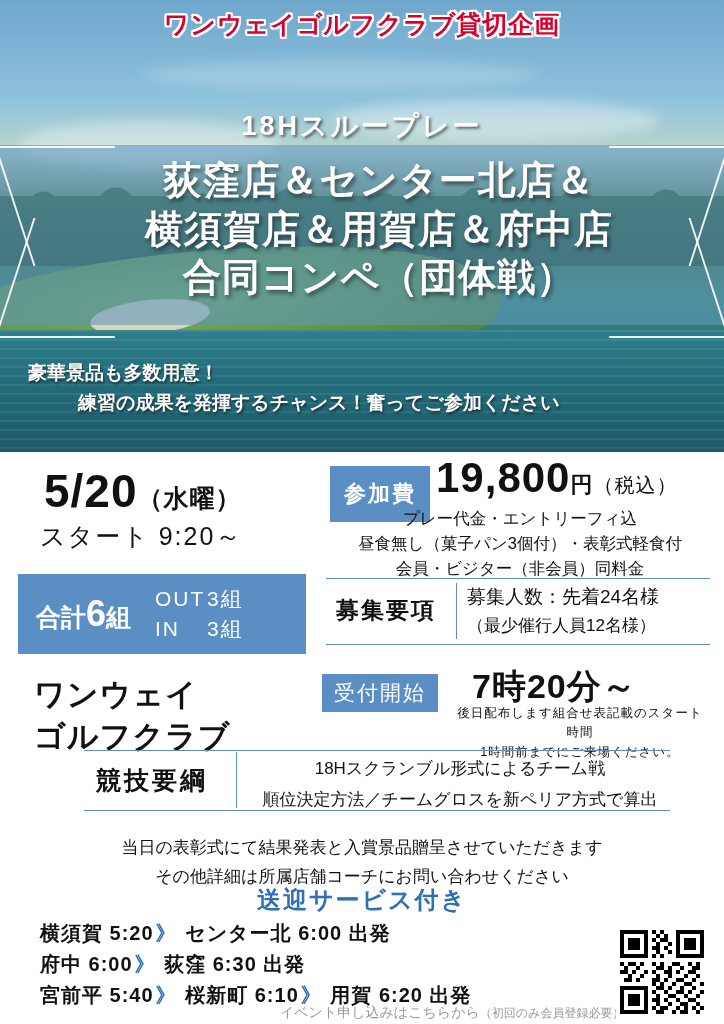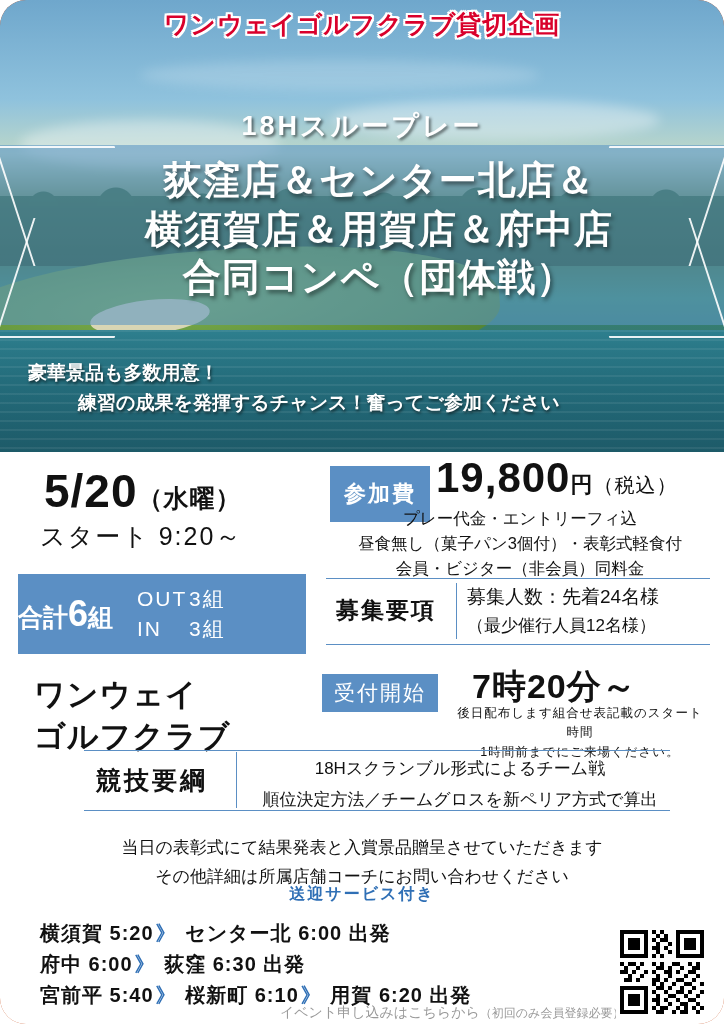--- a/index.html
+++ b/index.html
@@ -10,21 +10,20 @@
   }
   body {
     font-family: "Liberation Sans", sans-serif;
   }
   .poster {
     position: relative;
     width: 724px;
     height: 1024px;
     overflow: hidden;
     background: #c2410c;
-    border-radius: 26px;
   }
 
   
   .hero {
     position: relative;
     width: 724px;
     height: 452px;
     overflow: hidden;
     background: linear-gradient(#6fa7cc 0%, #8fc2dd 22%, #bcd7c9 34%, #5f7f4a 46%, #3f6e38 56%, #3d8b6a 66%, #2f6f77 78%, #27545f 100%);
   }
@@ -173,21 +172,21 @@
   }
 
   .blue-box {
     position: absolute; left: 18px; top: 122px;
     width: 288px; height: 80px;
     background: #5b8fc4;
     display: flex; align-items: center;
   }
   .blue-box .left {
     color: #fff; font-weight: bold; font-size: 25px;
-    white-space: nowrap;
+    padding-left: 18px; white-space: nowrap;
   }
   .blue-box .left b { font-size: 36px; }
   .blue-box .right {
     color: #fff; font-size: 21px; line-height: 1.45; padding-left: 24px;
     letter-spacing: 2px;
   }
   .blue-box .right .row span.k { display: inline-block; width: 52px; }
 
   .club-name {
     position: absolute; left: 34px; top: 222px;
@@ -262,21 +261,21 @@
     text-align: center; font-size: 17px; color: #111; line-height: 1.8;
   }
 
   .closing {
     position: absolute; left: 0; top: 382px; width: 724px;
     text-align: center; font-size: 17px; color: #111; line-height: 1.7;
   }
 
   .shuttle-title {
     position: absolute; left: 0; top: 432px; width: 724px;
-    text-align: center; color: #2f6fb5; font-size: 16px; font-weight: bold;
+    text-align: center; color: #2f6fb5; font-size: 24px; font-weight: bold;
     letter-spacing: 2px;
   }
   .shuttle-lines {
     position: absolute; left: 40px; top: 466px; width: 560px;
     font-size: 20px; font-weight: bold; color: #111; line-height: 1.55;
     letter-spacing: 1px;
   }
   .shuttle-lines .arrow { color: #2f6fb5; font-weight: bold; padding: 0 2px; }
   .apply-line {
     position: absolute; left: 0; top: 552px; width: 640px;

